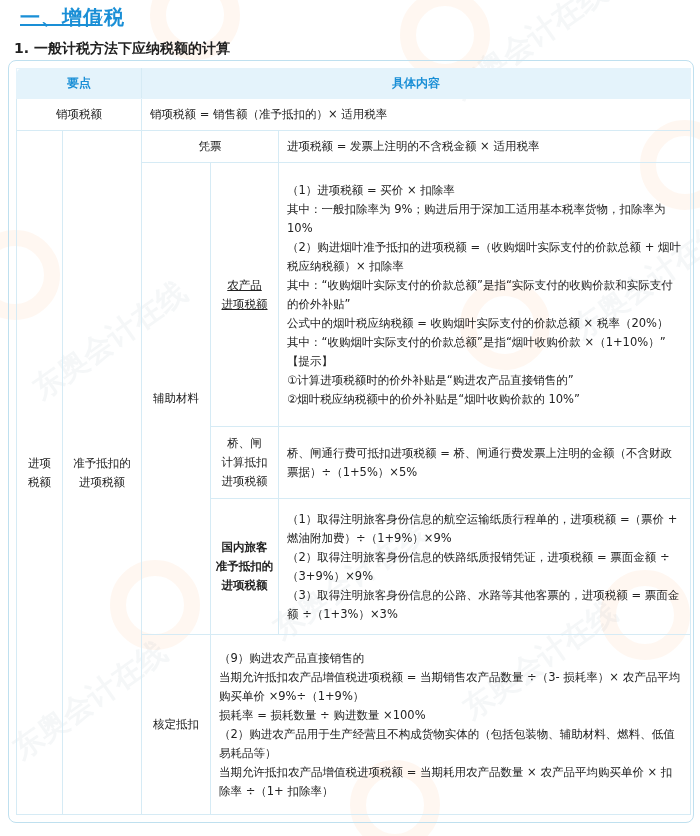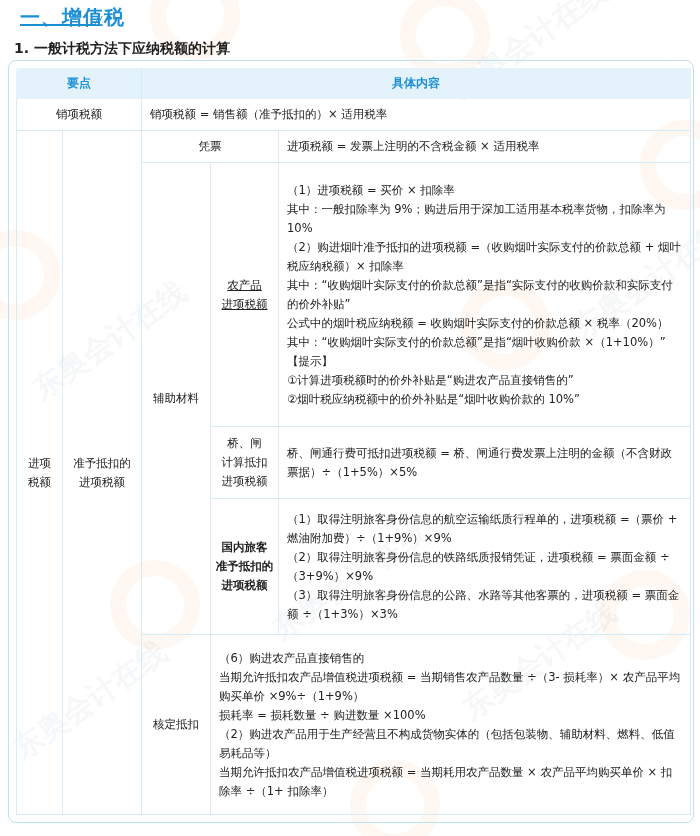--- a/index.html
+++ b/index.html
@@ -117,21 +117,21 @@
     </td>
     <td class="l">
       <span class="line">（1）取得注明旅客身份信息的航空运输纸质行程单的，进项税额 =（票价 + 燃油附加费）÷（1+9%）×9%</span>
       <span class="line">（2）取得注明旅客身份信息的铁路纸质报销凭证，进项税额 = 票面金额 ÷（3+9%）×9%</span>
       <span class="line">（3）取得注明旅客身份信息的公路、水路等其他客票的，进项税额 = 票面金额 ÷（1+3%）×3%</span>
     </td>
   </tr>
   <tr>
     <td class="c" style="height:180px;">核定抵扣</td>
     <td colspan="2" class="l">
-      <span class="line">（6）购进农产品直接销售的</span>
+      <span class="line">（9）购进农产品直接销售的</span>
       <span class="line">当期允许抵扣农产品增值税进项税额 = 当期销售农产品数量 ÷（3- 损耗率）× 农产品平均购买单价 ×9%÷（1+9%）</span>
       <span class="line">损耗率 = 损耗数量 ÷ 购进数量 ×100%</span>
       <span class="line">（2）购进农产品用于生产经营且不构成货物实体的（包括包装物、辅助材料、燃料、低值易耗品等）</span>
       <span class="line">当期允许抵扣农产品增值税进项税额 = 当期耗用农产品数量 × 农产品平均购买单价 × 扣除率 ÷（1+ 扣除率）</span>
     </td>
   </tr>
 </tbody>
   </table>
 
 </body></html>

